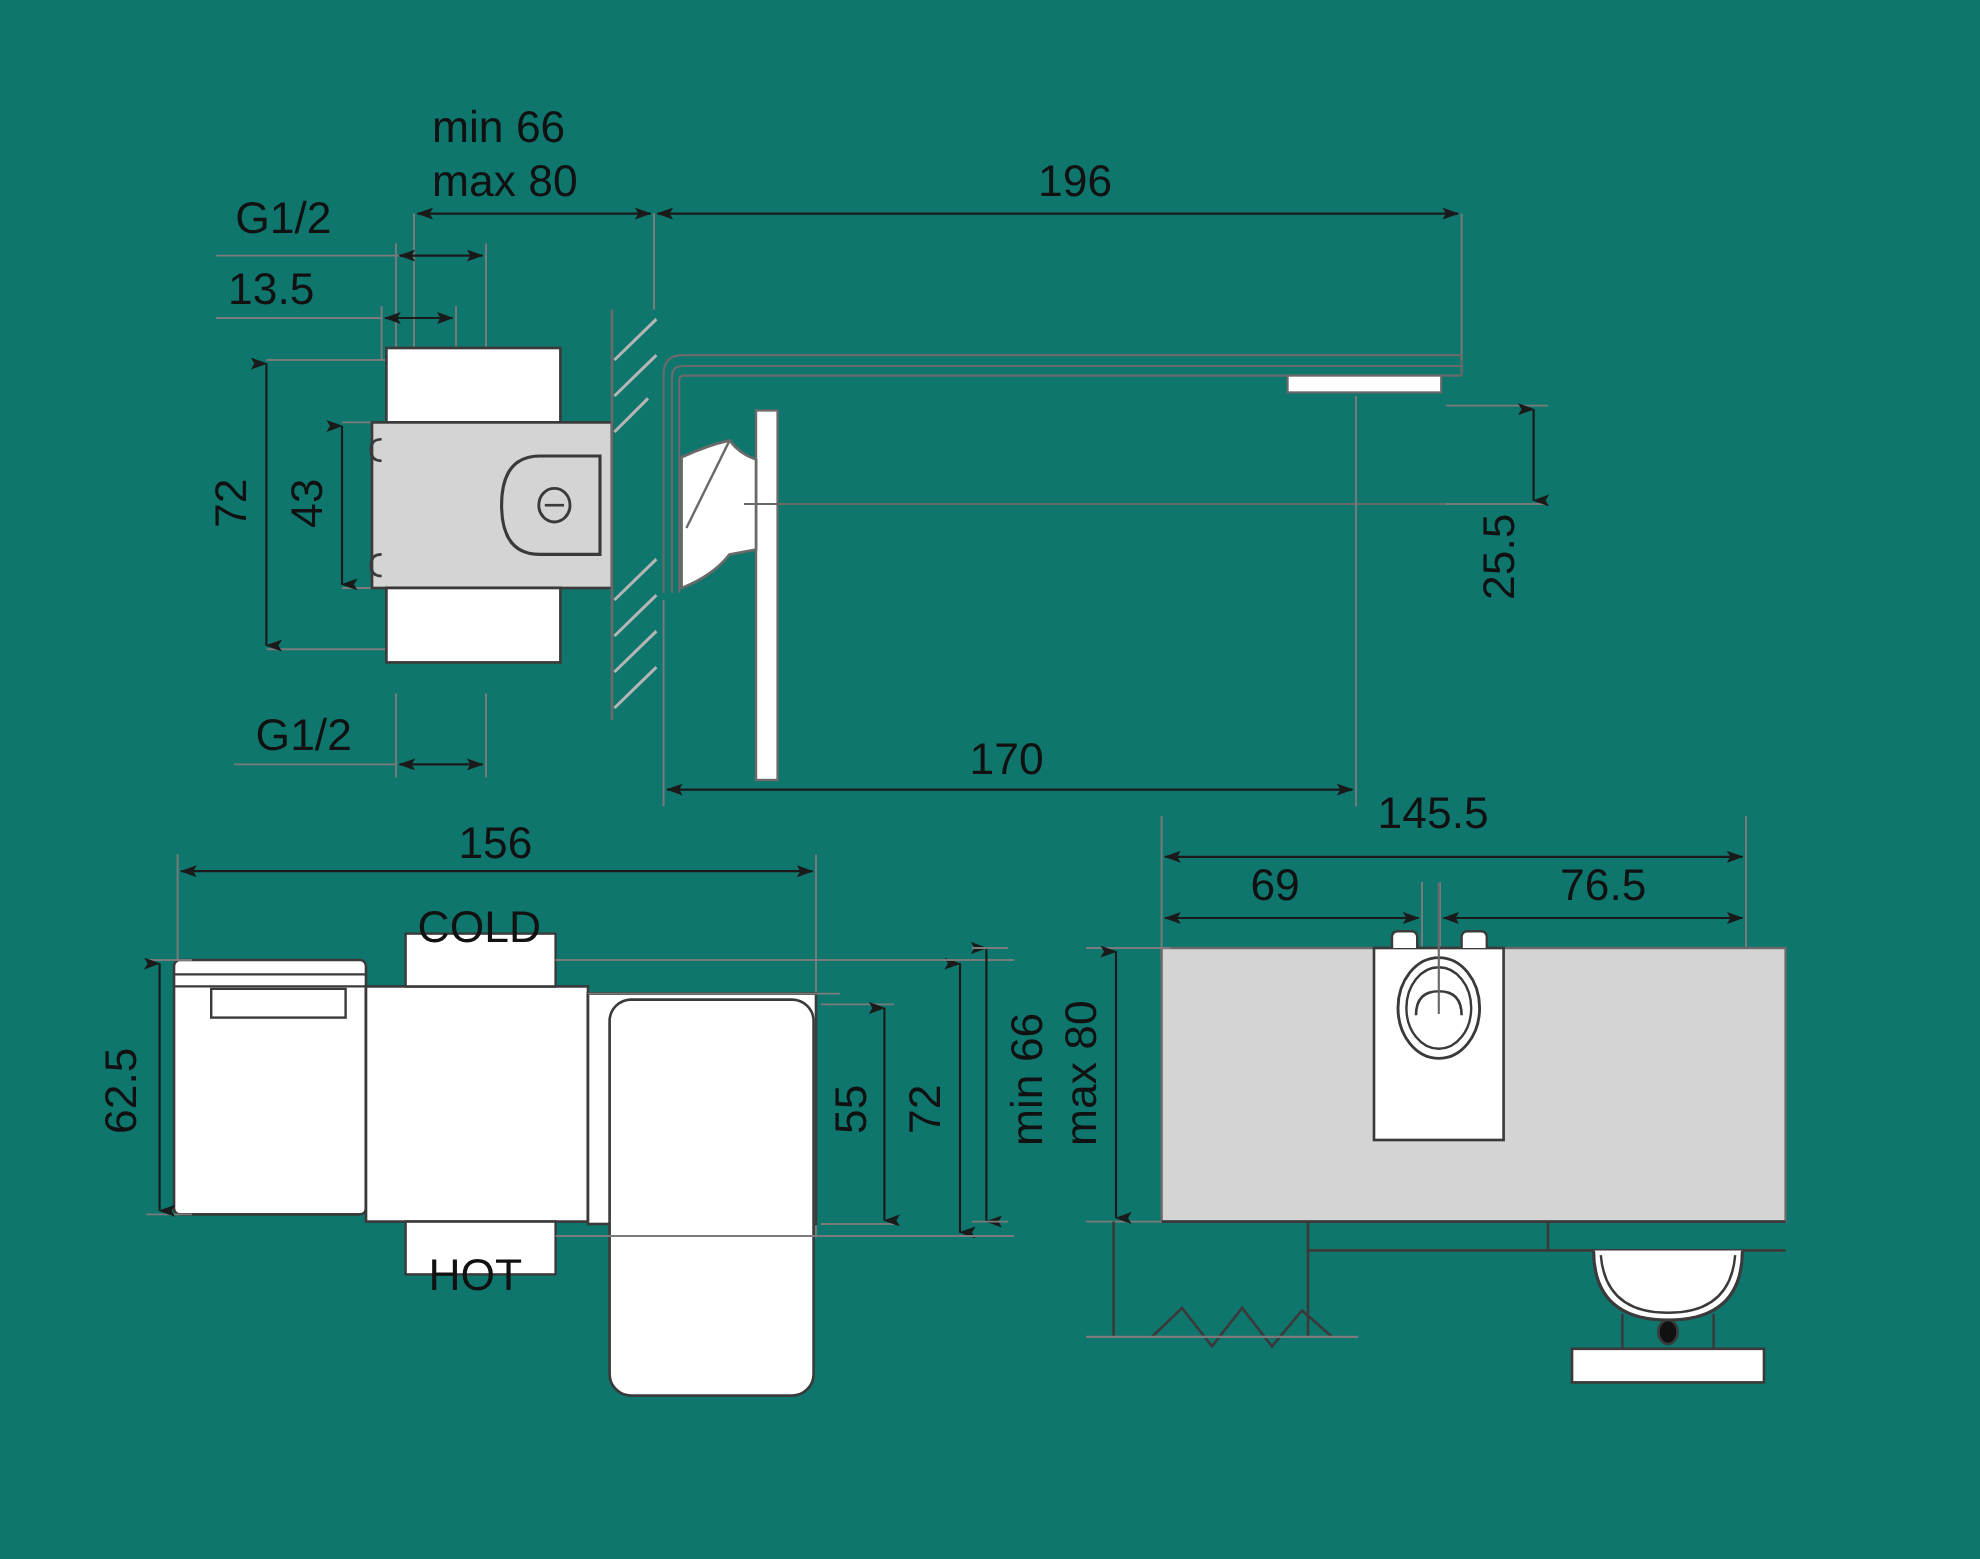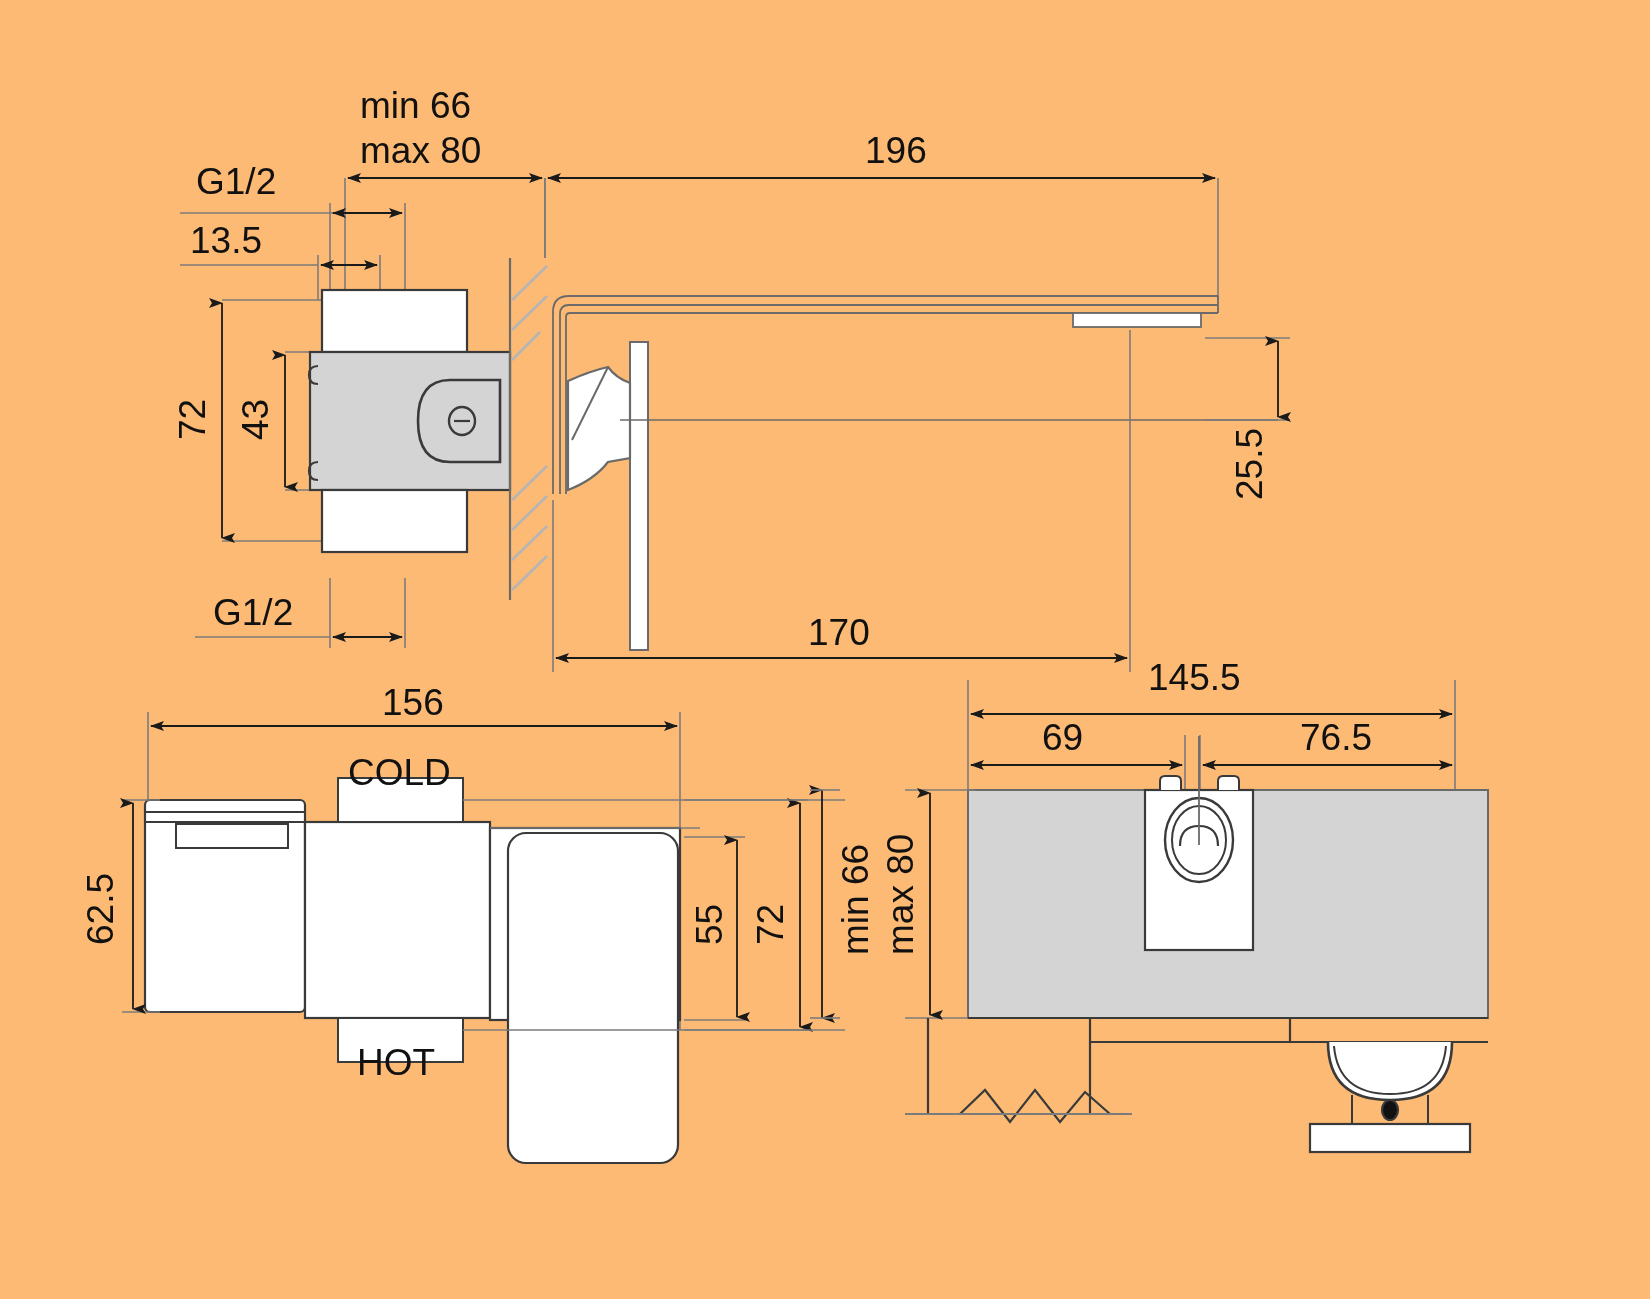--- a/index.html
+++ b/index.html
@@ -1,17 +1,17 @@
 <!DOCTYPE html>
 <html><head>
 <meta charset="utf-8">
 <style>
   html,body{margin:0;padding:0;background:#ffffff;}
   body{font-family:"Liberation Sans", sans-serif;}
-  #stage{position:relative;width:1650px;height:1299px;background:#fdba74;overflow:hidden;}
+  #stage{position:relative;width:1650px;height:1299px;background:#0f766e;overflow:hidden;}
   svg{display:block;}
   .dimtext{font-family:"Liberation Sans", sans-serif;font-size:37px;fill:#111111;}
   .vtext{font-family:"Liberation Sans", sans-serif;font-size:37px;fill:#111111;}
 </style>
 </head>
 <body>
 
 <div id="stage">
 <svg width="1650" height="1299" viewBox="0 0 1650 1299" xmlns="http://www.w3.org/2000/svg">
 

